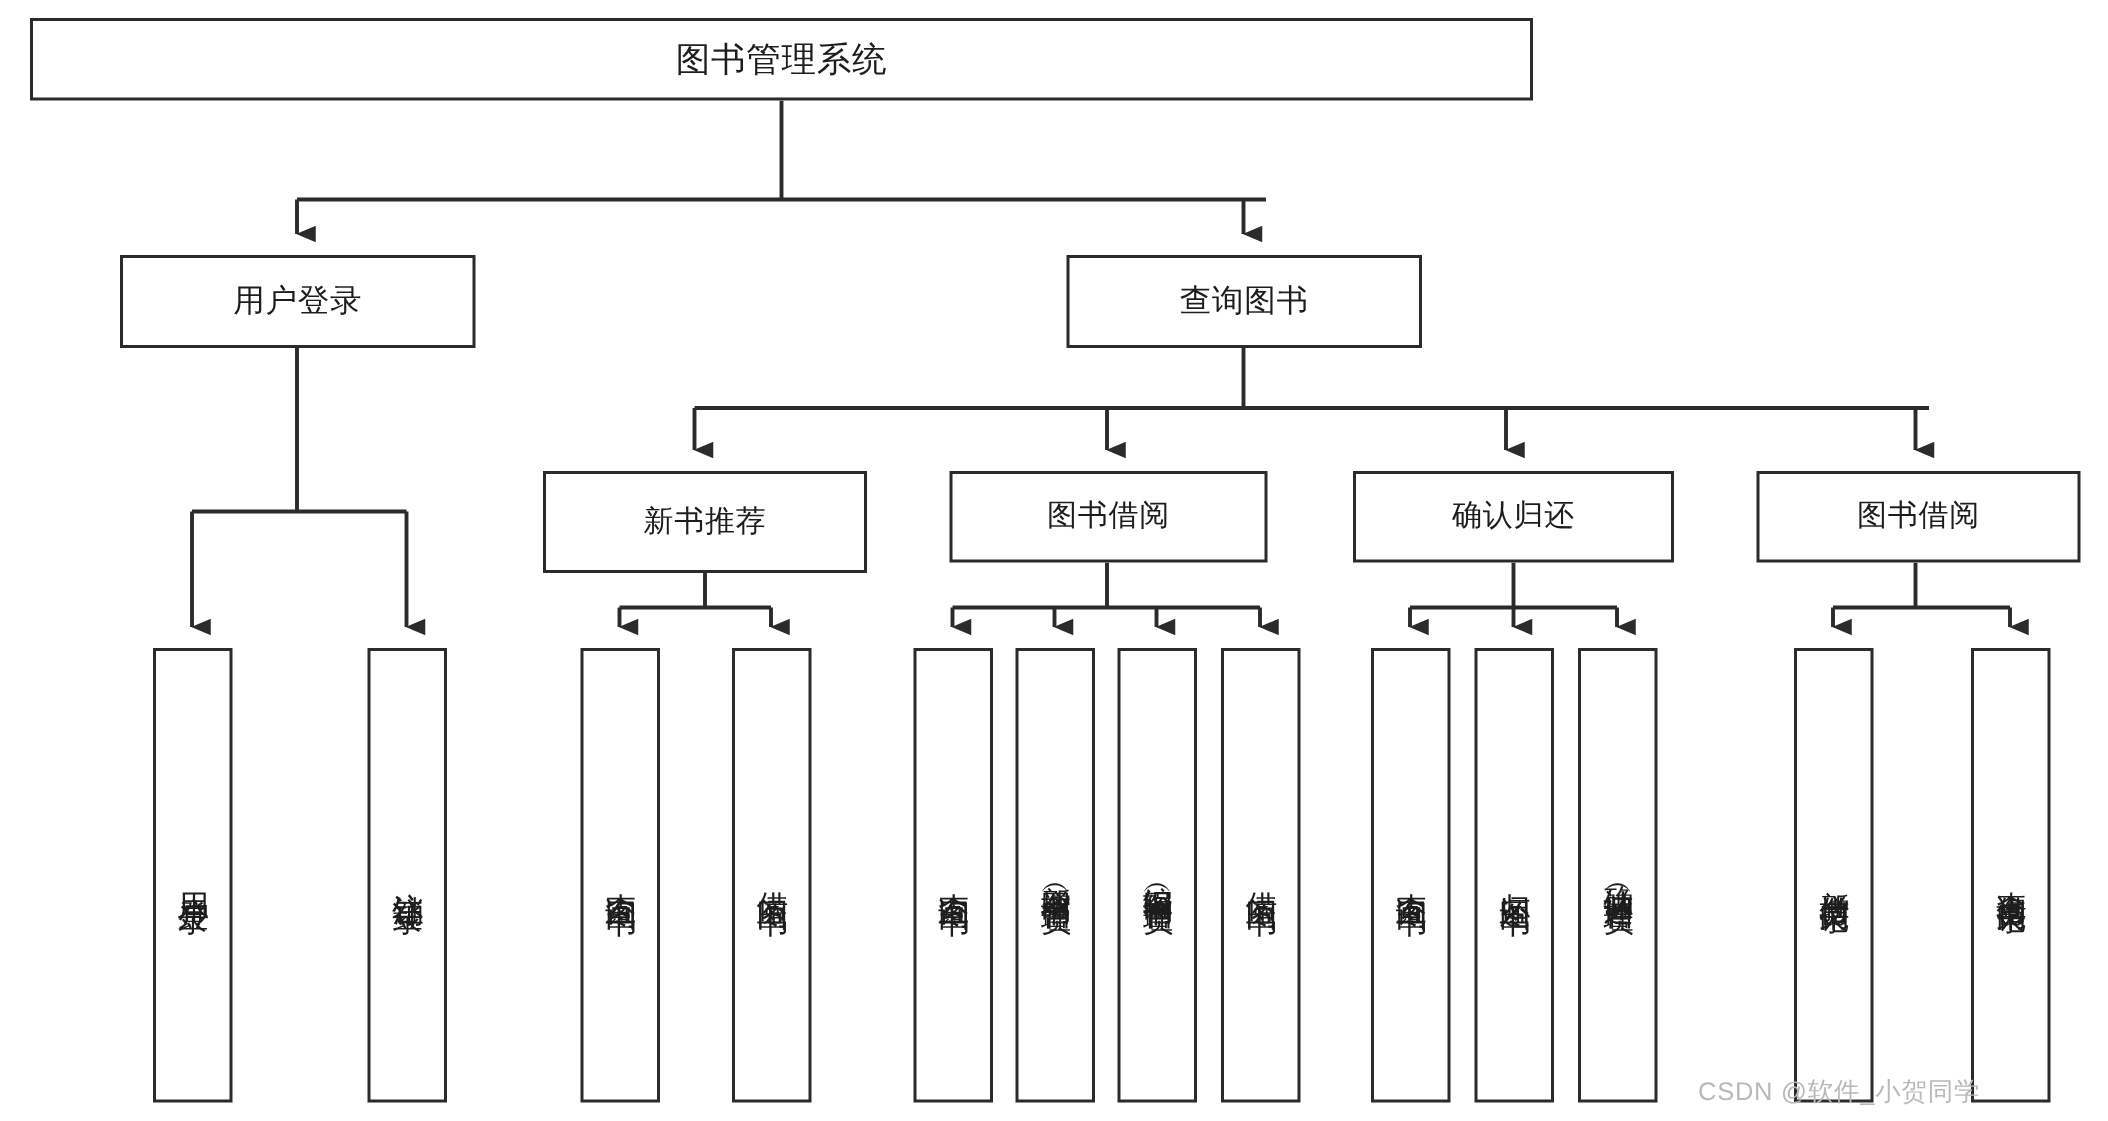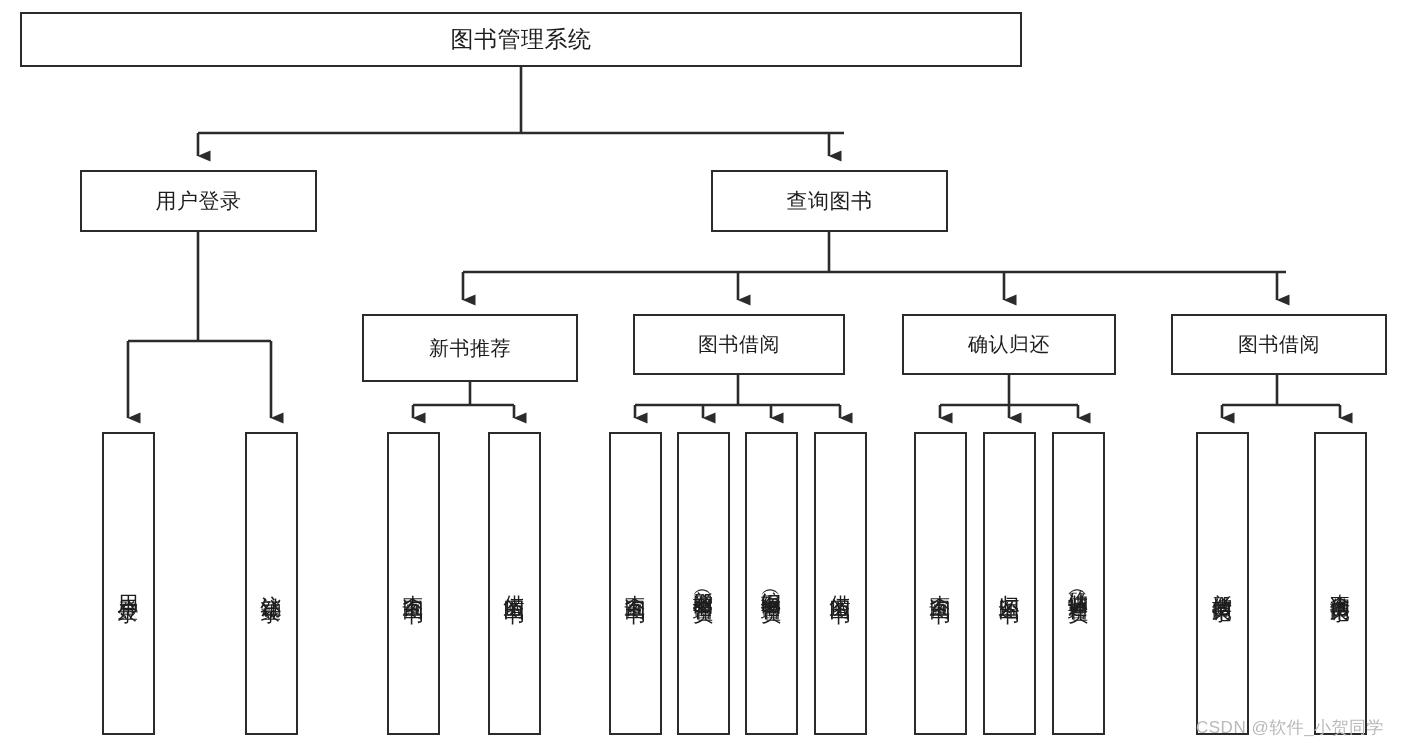--- a/index.html
+++ b/index.html
@@ -213,15 +213,15 @@
   </div>
 
   <div class="node level-4 long" style="left:1196px; top:432px; width:53px; height:303px;">
     <span class="node-label">新增借阅记录</span>
   </div>
 
   <div class="node level-4 long" style="left:1314px; top:432px; width:53px; height:303px;">
     <span class="node-label">查询借阅记录</span>
   </div>
 
-  <div class="watermark" style="left:1196px; top:716px;">CSDN @软件_小贺同学</div>
+  <div class="watermark" style="left:1132px; top:716px;">CSDN @软件_小贺同学</div>
 
 </div>
 
 </body></html>

